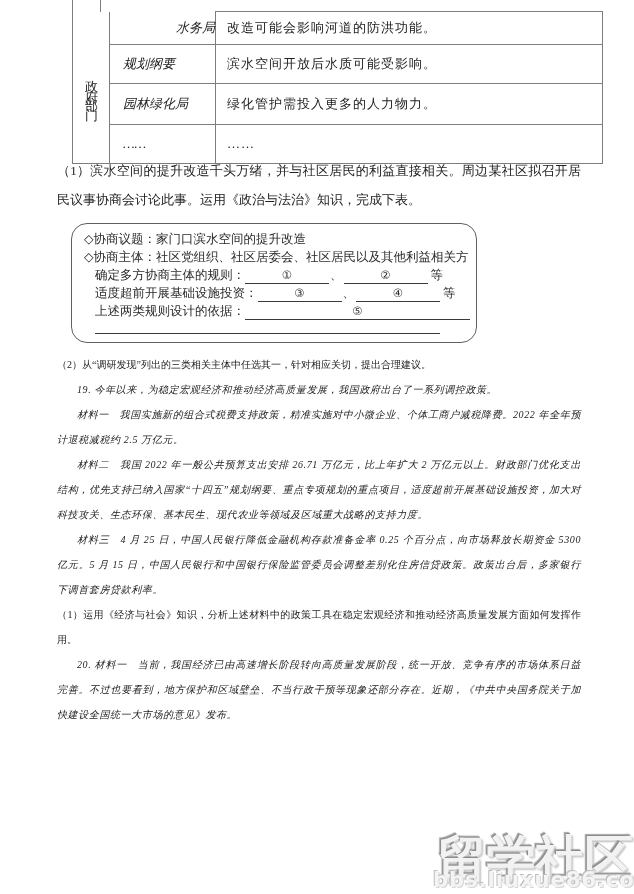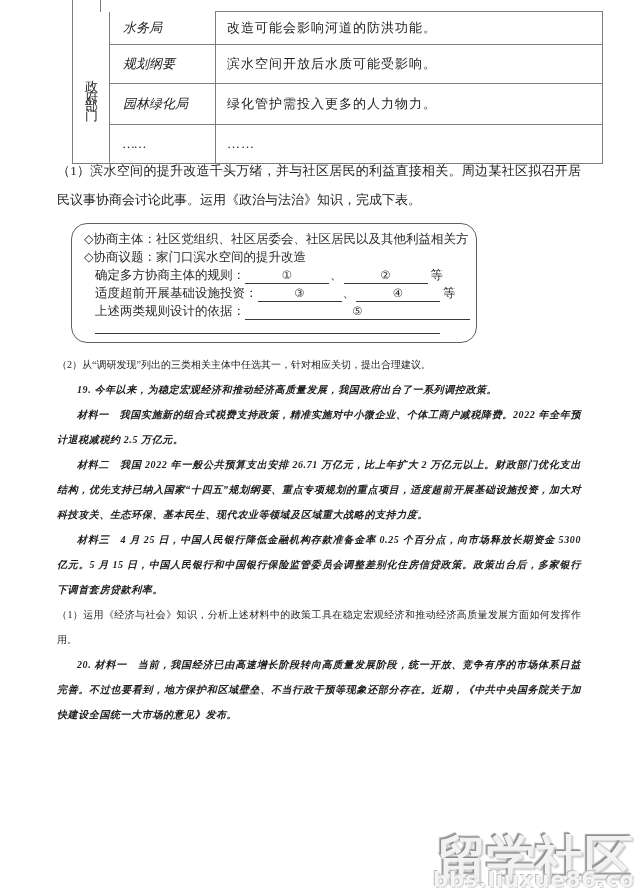--- a/index.html
+++ b/index.html
@@ -13,36 +13,36 @@
   
   .table-wrap {position:absolute; left:72px; top:0;}
   .stub {position:absolute; top:0; width:1px; height:12px; background:#7d7d7d;}
   .stub1 {left:0;}
   .stub2 {left:28px;}
   .gov-table {border-collapse:collapse; margin-top:11px; table-layout:fixed;}
   .gov-table td {border:1px solid #7d7d7d; font-size:13px; vertical-align:middle;}
   td.rowhead {width:27px; border-top:none; text-align:center; padding:0;}
   td.dept {width:92px; padding:0 0 0 13px; font-style:italic;}
   td.concern {width:375px; padding:0 0 0 11px; letter-spacing:1px;}
-  tr.r1 td.dept {border-top:none;}
+  tr.r1 td.dept {border-top:none;text-align:right;}
   tr.r1 td {height:32px;}
   tr.r2 td {height:38px;}
   tr.r3 td {height:40px;}
   tr.r4 td {height:38px;}
   .vtext {
     writing-mode:vertical-rl; text-orientation:upright;
     letter-spacing:9px; font-size:13px; display:inline-block; margin-top:6px;
   }
 
   
   .content {position:absolute; left:57px; top:156px; width:524px;}
   .para {font-size:13px; line-height:29px; text-align:justify; margin:0;}
   .para-sm {font-size:10px; line-height:25px; text-align:justify; margin:0;}
   .kai {font-style:italic; letter-spacing:0.6px;}
-  .indent {text-indent:2em;font-weight:bold;}
+  .indent {text-indent:2em;}
 
   
   .consult-box {
     box-sizing:border-box; width:406px; margin:9px 0 9px 14px;
     border:1px solid #606060; border-radius:16px;
     padding:6px 8px 6px 12px;
     font-size:12.5px; line-height:18px; color:#2a2a2a;
   }
   .box-line {white-space:nowrap;}
   .rule-line {padding-left:11px; white-space:nowrap;}
@@ -103,22 +103,22 @@
       </tr>
     </tbody>
       </table>
   </div>
 
   <div class="content">
 
     <p class="para">（1）滨水空间的提升改造千头万绪，并与社区居民的利益直接相关。周边某社区拟召开居民议事协商会讨论此事。运用《政治与法治》知识，完成下表。</p>
 
     <div class="consult-box">
+      <div class="box-line">◇协商议题：家门口滨水空间的提升改造</div>
       <div class="box-line">◇协商主体：社区党组织、社区居委会、社区居民以及其他利益相关方</div>
-      <div class="box-line">◇协商议题：家门口滨水空间的提升改造</div>
 
       <div class="rule-line">
         <span>确定多方协商主体的规则：</span><span class="blank"><span>①</span></span><span class="sep">、</span><span class="blank"><span>②</span></span><span class="etc">等</span>
       </div>
 
       <div class="rule-line">
         <span>适度超前开展基础设施投资：</span><span class="blank"><span>③</span></span><span class="sep">、</span><span class="blank"><span>④</span></span><span class="etc">等</span>
       </div>
 
       <div class="rule-line">

